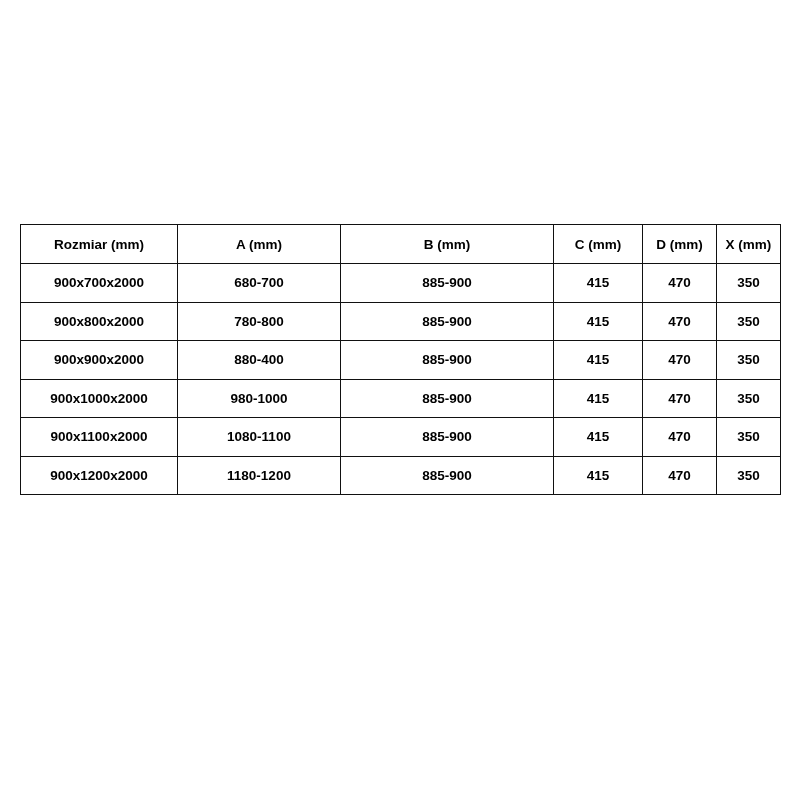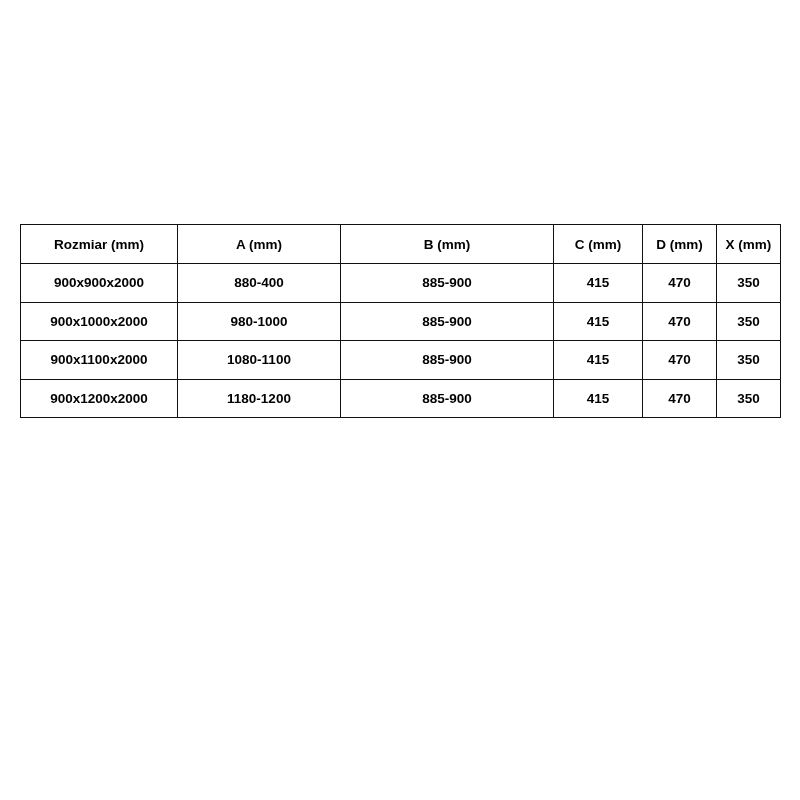--- a/index.html
+++ b/index.html
@@ -65,20 +65,36 @@
         <th>Rozmiar (mm)</th>
         <th>A (mm)</th>
         <th>B (mm)</th>
         <th>C (mm)</th>
         <th>D (mm)</th>
         <th>X (mm)</th>
       </tr>
     </thead>
     <tbody>
       <tr>
+        <td>900x700x2000</td>
+        <td>680-700</td>
+        <td>885-900</td>
+        <td>415</td>
+        <td>470</td>
+        <td>350</td>
+      </tr>
+      <tr>
+        <td>900x800x2000</td>
+        <td>780-800</td>
+        <td>885-900</td>
+        <td>415</td>
+        <td>470</td>
+        <td>350</td>
+      </tr>
+      <tr>
         <td>900x900x2000</td>
         <td>880-400</td>
         <td>885-900</td>
         <td>415</td>
         <td>470</td>
         <td>350</td>
       </tr>
       <tr>
         <td>900x1000x2000</td>
         <td>980-1000</td>

